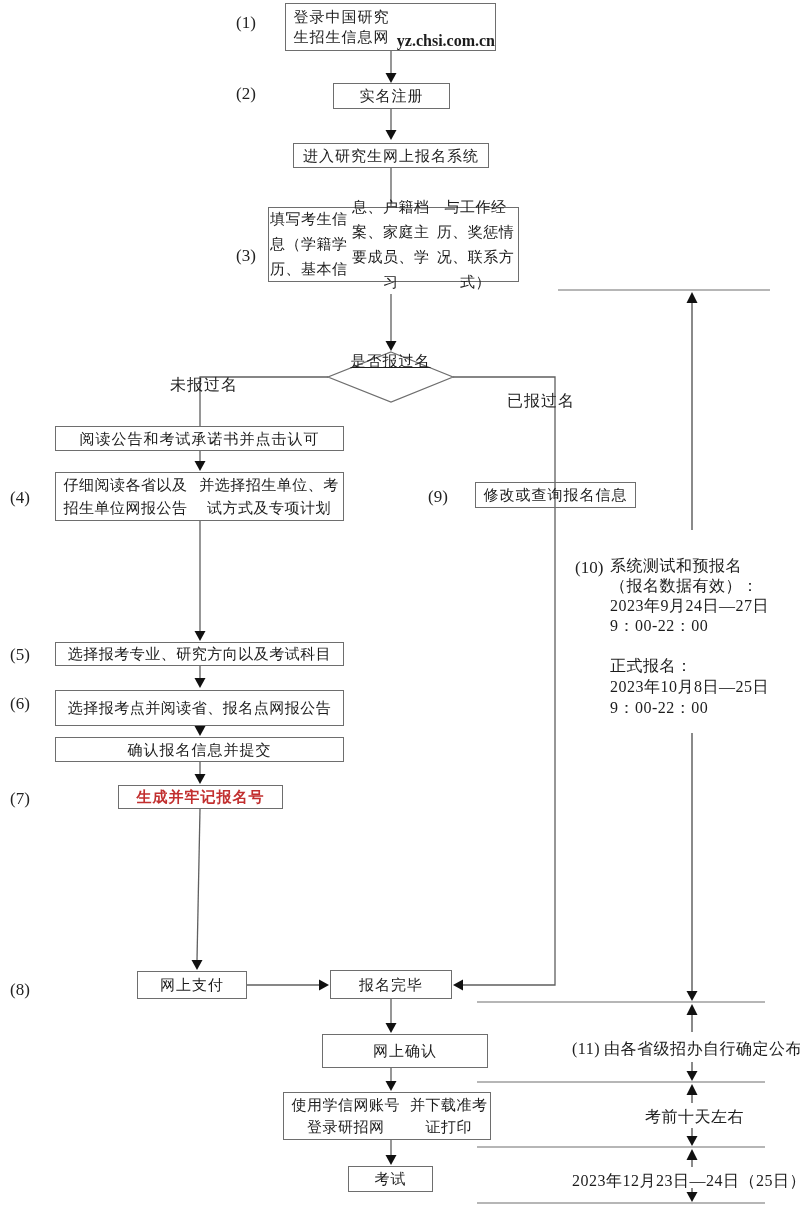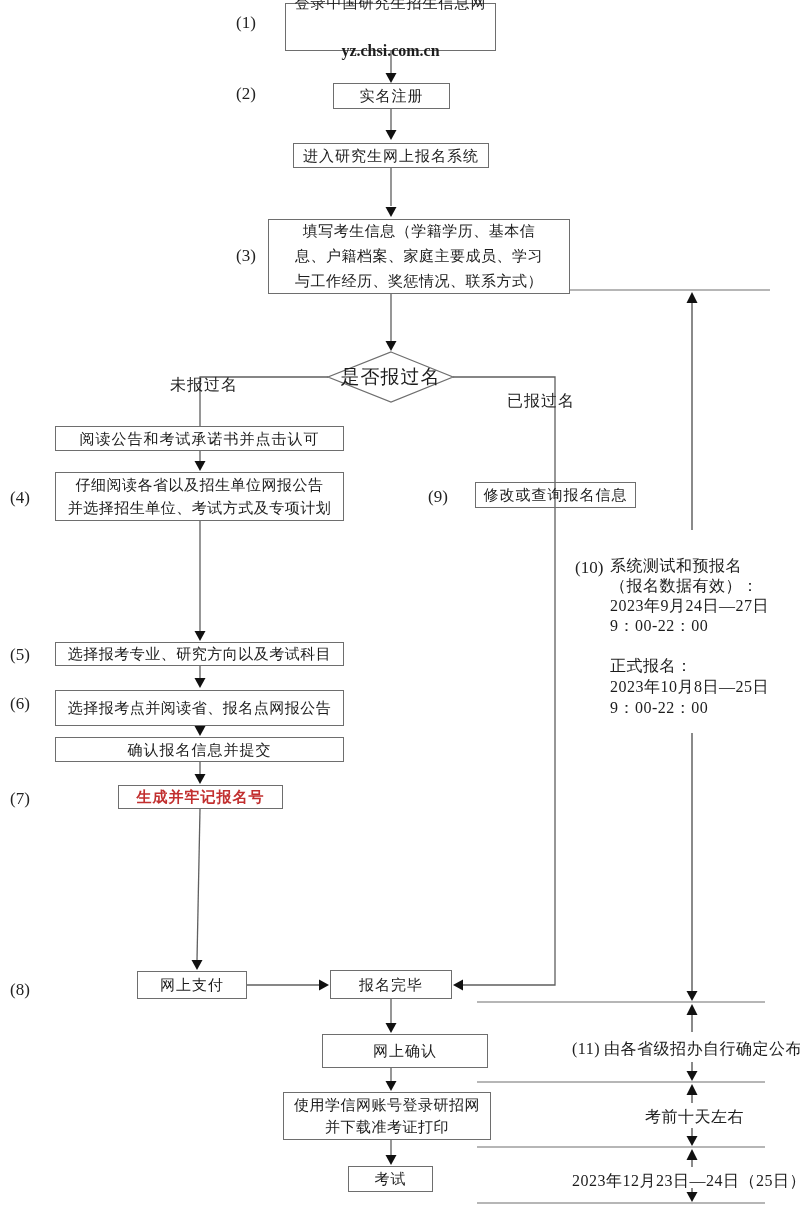--- a/index.html
+++ b/index.html
@@ -6,36 +6,36 @@
   #stage{
     position:relative;width:800px;height:1205px;background:#ffffff;
     font-family:"Liberation Serif","DejaVu Serif",serif;
     color:#1c1c1c;overflow:hidden;
   }
   #stage svg{position:absolute;left:0;top:0;z-index:1;}
   .box{
     position:absolute;z-index:2;background:#ffffff;
     border:1px solid #6e6e6e;
     display:flex;align-items:center;justify-content:center;
-    flex-direction:column;
+    flex-direction:row;
     font-size:15px;letter-spacing:1px;line-height:22px;
     text-align:center;box-sizing:border-box;
   }
   .box.transparent{background:transparent;}
   .num{
     position:absolute;z-index:2;font-size:17px;letter-spacing:0;
     color:#222;white-space:nowrap;
   }
   .lbl{
     position:absolute;z-index:2;font-size:16px;letter-spacing:1px;
     color:#222;white-space:nowrap;
   }
   .diamond-label{
-    position:absolute;z-index:2;display:flex;align-items:center;justify-content:center;
-    font-size:19px;letter-spacing:1px;
+    position:absolute;z-index:2;display:flex;align-items:flex-start;justify-content:center;
+    font-size:15px;letter-spacing:1px;text-decoration:underline;
   }
   .red-text{color:#c22f2f;font-weight:bold;}
   .url-line{font-weight:bold;font-size:16px;letter-spacing:0;margin-top:28px;}
   .ann-lines{position:absolute;z-index:2;font-size:16px;line-height:20px;letter-spacing:0.5px;white-space:nowrap;}
   .ann-row{position:absolute;z-index:2;font-size:16px;letter-spacing:0.5px;white-space:nowrap;}
   .small-gap{display:inline-block;width:4px;}
 </style>
 </head>
 <body>
 
@@ -123,21 +123,21 @@
   </div>
 
   <div class="box" style="left:333px;top:83px;width:117px;height:26px">
     <div>实名注册</div>
   </div>
 
   <div class="box" style="left:293px;top:143px;width:196px;height:25px">
     <div>进入研究生网上报名系统</div>
   </div>
 
-  <div class="box" style="left:268px;top:219px;width:302px;height:75px;line-height:25px;letter-spacing:0.5px">
+  <div class="box" style="left:268px;top:207px;width:251px;height:75px;line-height:25px;letter-spacing:0.5px">
     <div>填写考生信息（学籍学历、基本信</div>
     <div>息、户籍档案、家庭主要成员、学习</div>
     <div>与工作经历、奖惩情况、联系方式）</div>
   </div>
 
   <div class="diamond-label" style="left:328px;top:352px;width:125px;height:50px">
     <span>是否报过名</span>
   </div>
   <div class="lbl" style="left:170px;top:375px">未报过名</div>
   <div class="lbl" style="left:507px;top:391px">已报过名</div>

